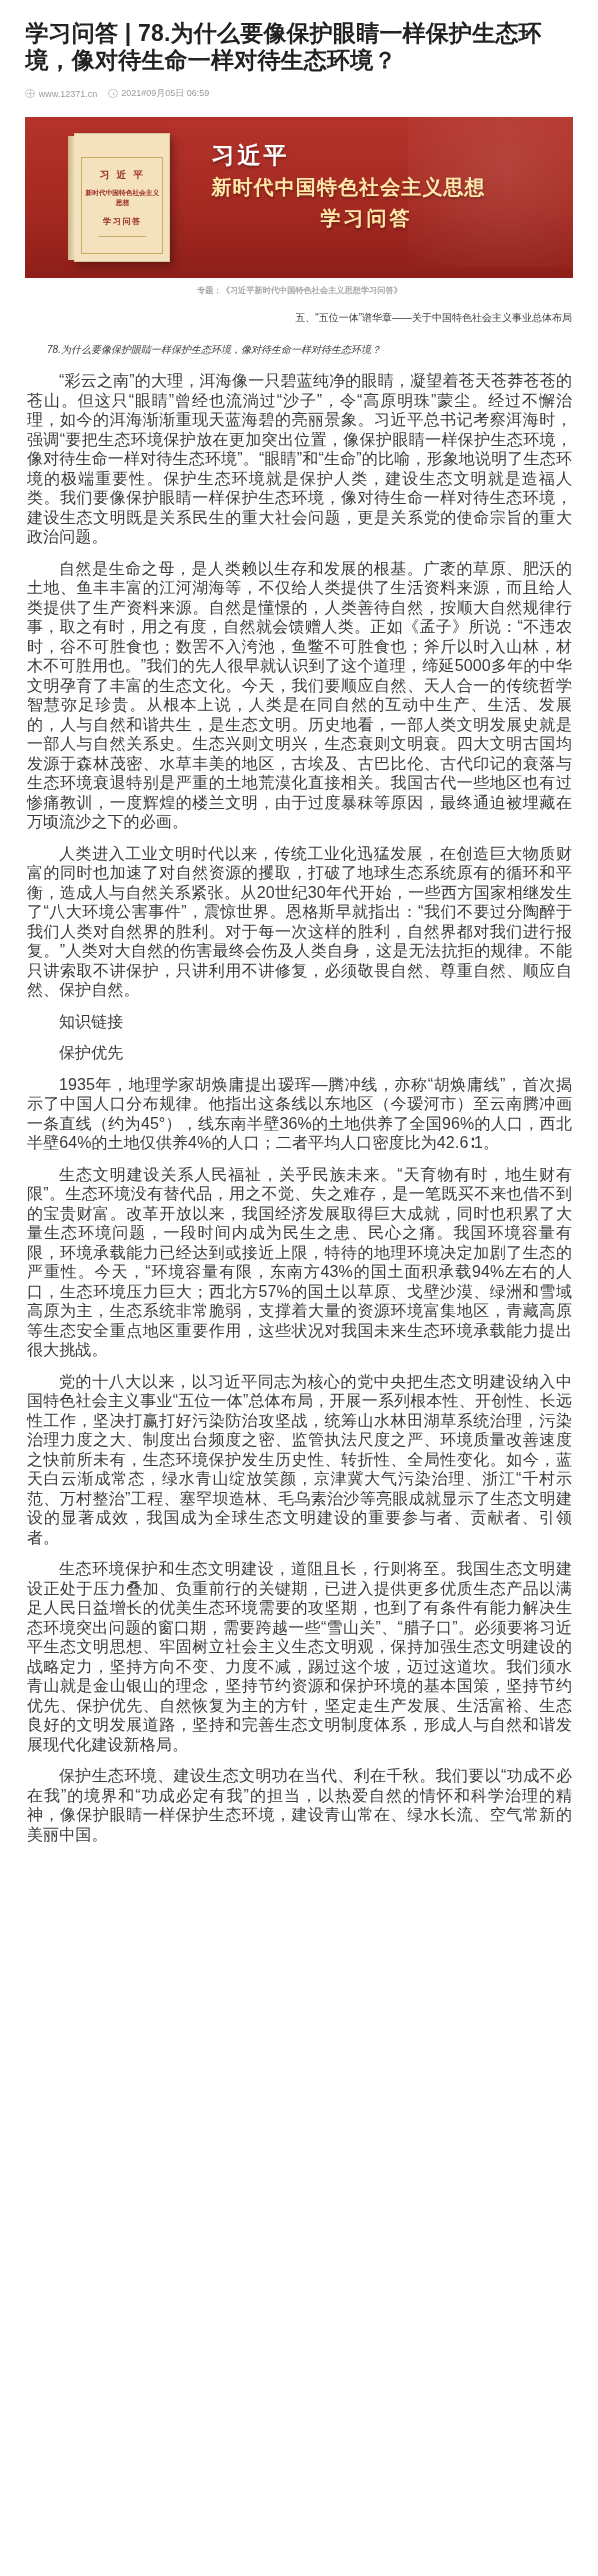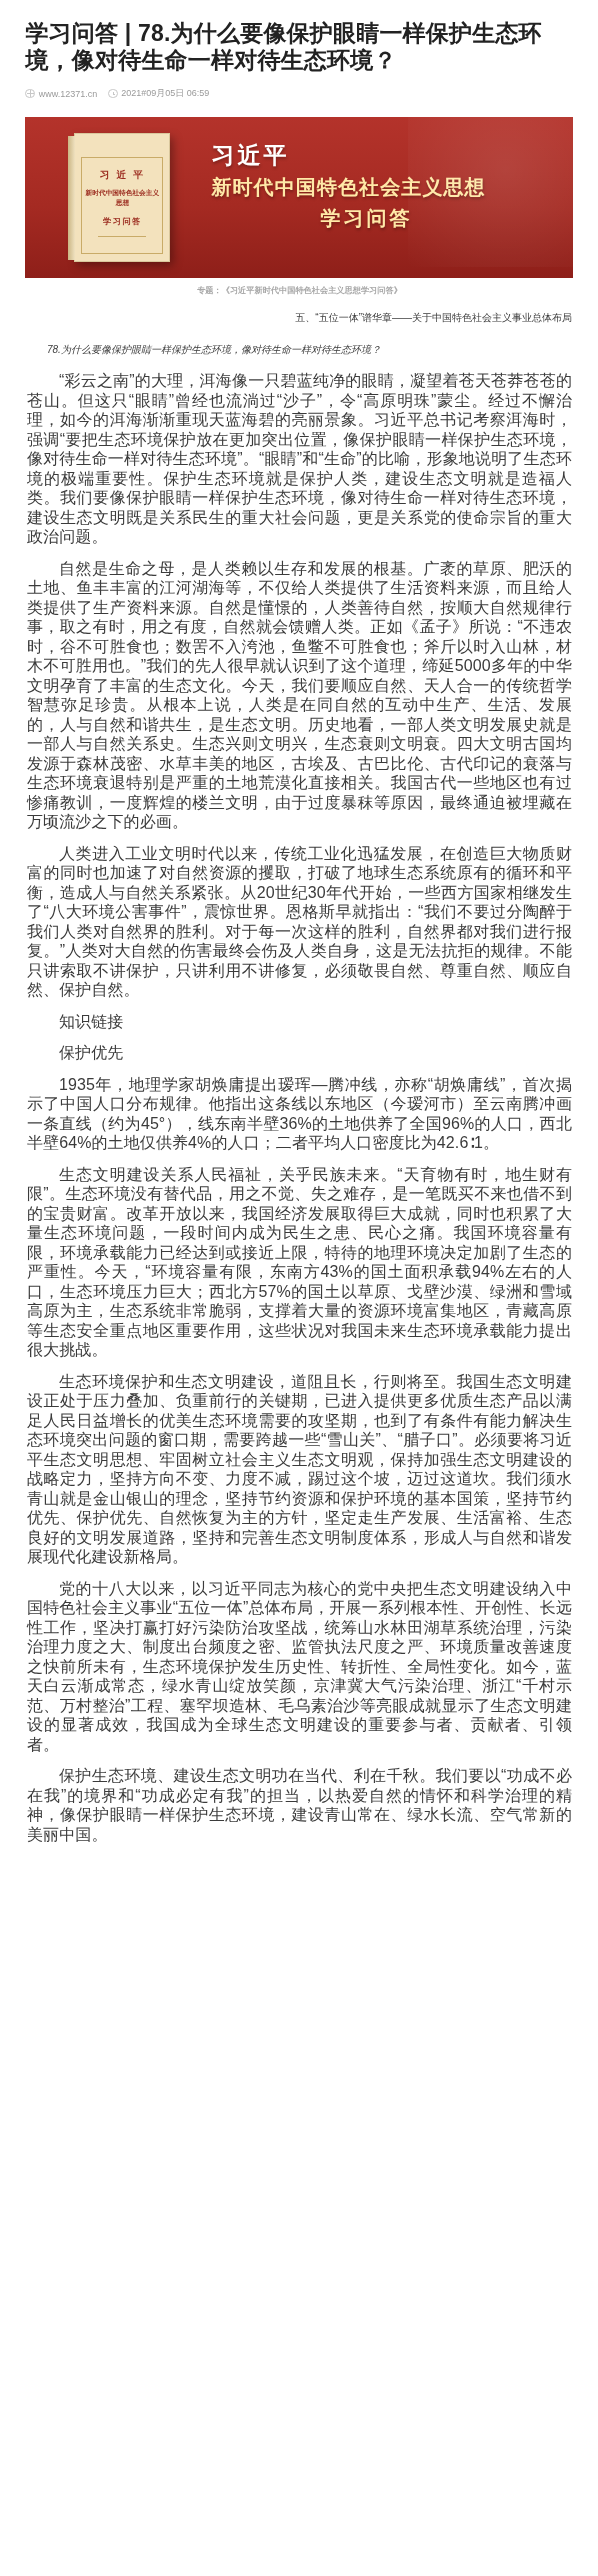--- a/index.html
+++ b/index.html
@@ -272,19 +272,19 @@
   <div class="content">
     <p class="section-head">五、“五位一体”谱华章——关于中国特色社会主义事业总体布局</p>
     <p class="sub-title">78.为什么要像保护眼睛一样保护生态环境，像对待生命一样对待生态环境？</p>
     <p class="para">“彩云之南”的大理，洱海像一只碧蓝纯净的眼睛，凝望着苍天苍莽苍苍的苍山。但这只“眼睛”曾经也流淌过“沙子”，令“高原明珠”蒙尘。经过不懈治理，如今的洱海渐渐重现天蓝海碧的亮丽景象。习近平总书记考察洱海时，强调“要把生态环境保护放在更加突出位置，像保护眼睛一样保护生态环境，像对待生命一样对待生态环境”。“眼睛”和“生命”的比喻，形象地说明了生态环境的极端重要性。保护生态环境就是保护人类，建设生态文明就是造福人类。我们要像保护眼睛一样保护生态环境，像对待生命一样对待生态环境，建设生态文明既是关系民生的重大社会问题，更是关系党的使命宗旨的重大政治问题。</p>
     <p class="para">自然是生命之母，是人类赖以生存和发展的根基。广袤的草原、肥沃的土地、鱼丰丰富的江河湖海等，不仅给人类提供了生活资料来源，而且给人类提供了生产资料来源。自然是懂憬的，人类善待自然，按顺大自然规律行事，取之有时，用之有度，自然就会馈赠人类。正如《孟子》所说：“不违农时，谷不可胜食也；数罟不入洿池，鱼鳖不可胜食也；斧斤以时入山林，材木不可胜用也。”我们的先人很早就认识到了这个道理，缔延5000多年的中华文明孕育了丰富的生态文化。今天，我们要顺应自然、天人合一的传统哲学智慧弥足珍贵。从根本上说，人类是在同自然的互动中生产、生活、发展的，人与自然和谐共生，是生态文明。历史地看，一部人类文明发展史就是一部人与自然关系史。生态兴则文明兴，生态衰则文明衰。四大文明古国均发源于森林茂密、水草丰美的地区，古埃及、古巴比伦、古代印记的衰落与生态环境衰退特别是严重的土地荒漠化直接相关。我国古代一些地区也有过惨痛教训，一度辉煌的楼兰文明，由于过度暴秣等原因，最终通迫被埋藏在万顷流沙之下的必画。</p>
     <p class="para">人类进入工业文明时代以来，传统工业化迅猛发展，在创造巨大物质财富的同时也加速了对自然资源的攫取，打破了地球生态系统原有的循环和平衡，造成人与自然关系紧张。从20世纪30年代开始，一些西方国家相继发生了“八大环境公害事件”，震惊世界。恩格斯早就指出：“我们不要过分陶醉于我们人类对自然界的胜利。对于每一次这样的胜利，自然界都对我们进行报复。”人类对大自然的伤害最终会伤及人类自身，这是无法抗拒的规律。不能只讲索取不讲保护，只讲利用不讲修复，必须敬畏自然、尊重自然、顺应自然、保护自然。</p>
     <p class="para">知识链接</p>
     <p class="para">保护优先</p>
     <p class="para">1935年，地理学家胡焕庸提出瑷珲—腾冲线，亦称“胡焕庸线”，首次揭示了中国人口分布规律。他指出这条线以东地区（今瑷河市）至云南腾冲画一条直线（约为45°），线东南半壁36%的土地供养了全国96%的人口，西北半壁64%的土地仅供养4%的人口；二者平均人口密度比为42.6∶1。</p>
     <p class="para">生态文明建设关系人民福祉，关乎民族未来。“天育物有时，地生财有限”。生态环境没有替代品，用之不觉、失之难存，是一笔既买不来也借不到的宝贵财富。改革开放以来，我国经济发展取得巨大成就，同时也积累了大量生态环境问题，一段时间内成为民生之患、民心之痛。我国环境容量有限，环境承载能力已经达到或接近上限，特待的地理环境决定加剧了生态的严重性。今天，“环境容量有限，东南方43%的国土面积承载94%左右的人口，生态环境压力巨大；西北方57%的国土以草原、戈壁沙漠、绿洲和雪域高原为主，生态系统非常脆弱，支撑着大量的资源环境富集地区，青藏高原等生态安全重点地区重要作用，这些状况对我国未来生态环境承载能力提出很大挑战。</p>
+    <p class="para">党的十八大以来，以习近平同志为核心的党中央把生态文明建设纳入中国特色社会主义事业“五位一体”总体布局，开展一系列根本性、开创性、长远性工作，坚决打赢打好污染防治攻坚战，统筹山水林田湖草系统治理，污染治理力度之大、制度出台频度之密、监管执法尺度之严、环境质量改善速度之快前所未有，生态环境保护发生历史性、转折性、全局性变化。如今，蓝天白云渐成常态，绿水青山绽放笑颜，京津冀大气污染治理、浙江“千村示范、万村整治”工程、塞罕坝造林、毛乌素治沙等亮眼成就显示了生态文明建设的显著成效，我国成为全球生态文明建设的重要参与者、贡献者、引领者。</p>
     <p class="para">生态环境保护和生态文明建设，道阻且长，行则将至。我国生态文明建设正处于压力叠加、负重前行的关键期，已进入提供更多优质生态产品以满足人民日益增长的优美生态环境需要的攻坚期，也到了有条件有能力解决生态环境突出问题的窗口期，需要跨越一些“雪山关”、“腊子口”。必须要将习近平生态文明思想、牢固树立社会主义生态文明观，保持加强生态文明建设的战略定力，坚持方向不变、力度不减，踢过这个坡，迈过这道坎。我们须水青山就是金山银山的理念，坚持节约资源和保护环境的基本国策，坚持节约优先、保护优先、自然恢复为主的方针，坚定走生产发展、生活富裕、生态良好的文明发展道路，坚持和完善生态文明制度体系，形成人与自然和谐发展现代化建设新格局。</p>
-    <p class="para">党的十八大以来，以习近平同志为核心的党中央把生态文明建设纳入中国特色社会主义事业“五位一体”总体布局，开展一系列根本性、开创性、长远性工作，坚决打赢打好污染防治攻坚战，统筹山水林田湖草系统治理，污染治理力度之大、制度出台频度之密、监管执法尺度之严、环境质量改善速度之快前所未有，生态环境保护发生历史性、转折性、全局性变化。如今，蓝天白云渐成常态，绿水青山绽放笑颜，京津冀大气污染治理、浙江“千村示范、万村整治”工程、塞罕坝造林、毛乌素治沙等亮眼成就显示了生态文明建设的显著成效，我国成为全球生态文明建设的重要参与者、贡献者、引领者。</p>
     <p class="para">保护生态环境、建设生态文明功在当代、利在千秋。我们要以“功成不必在我”的境界和“功成必定有我”的担当，以热爱自然的情怀和科学治理的精神，像保护眼睛一样保护生态环境，建设青山常在、绿水长流、空气常新的美丽中国。</p>
   </div>
 
 </div>
 
 
 </body></html>

